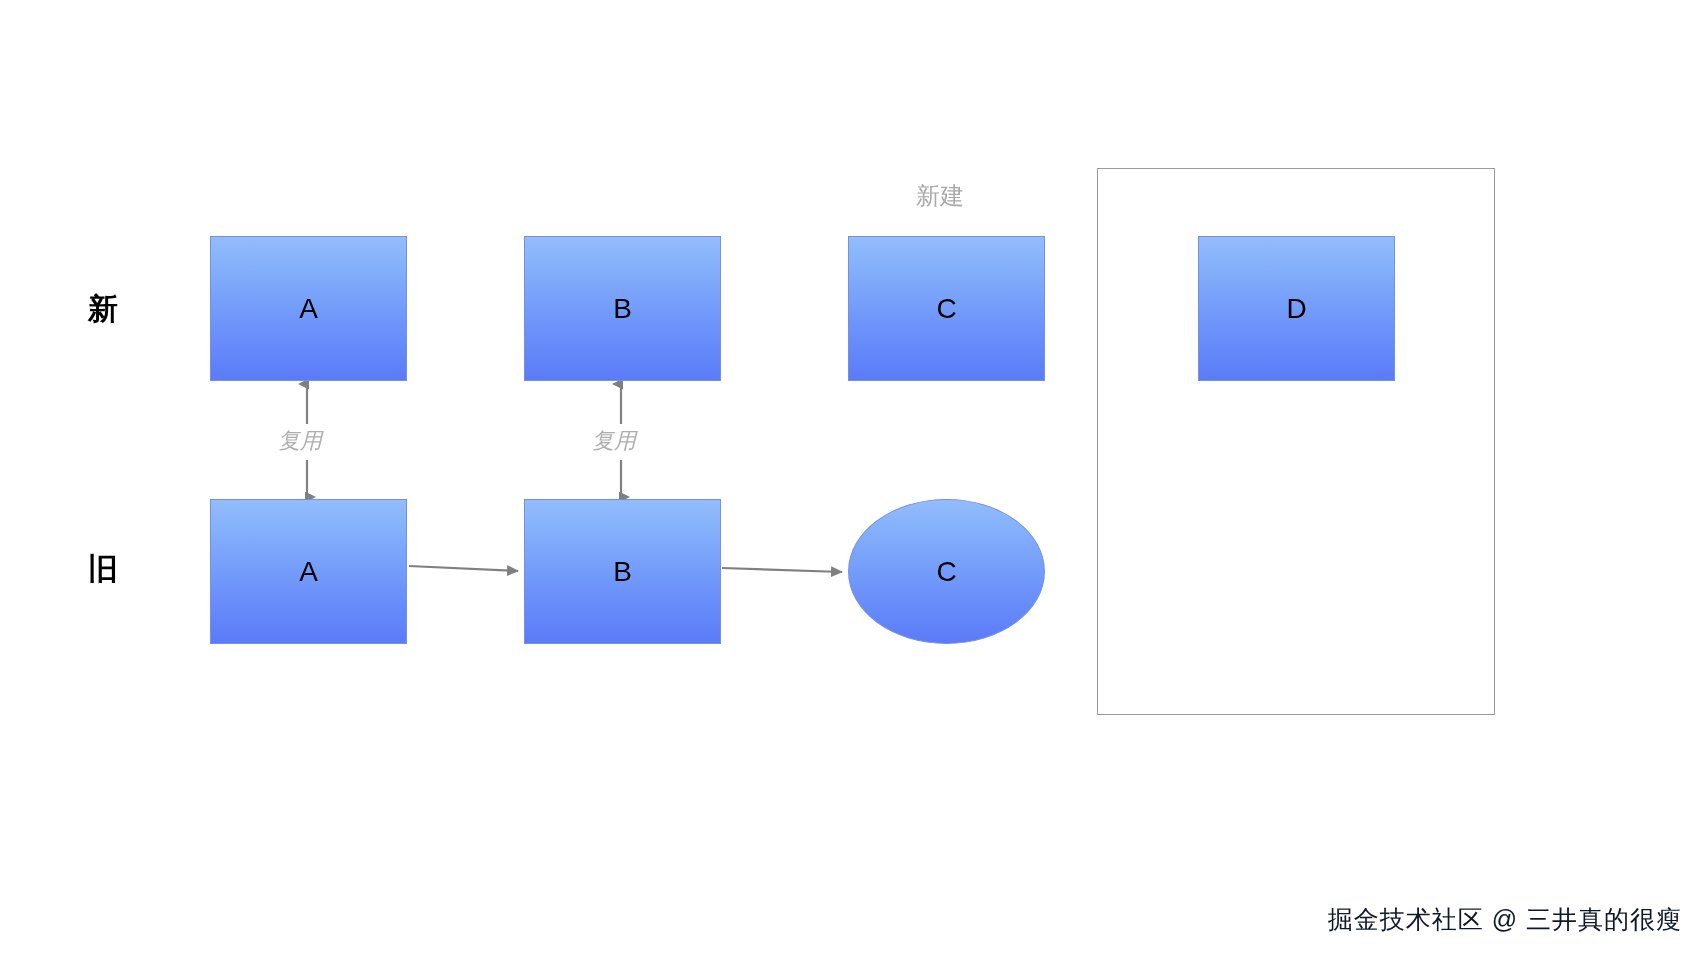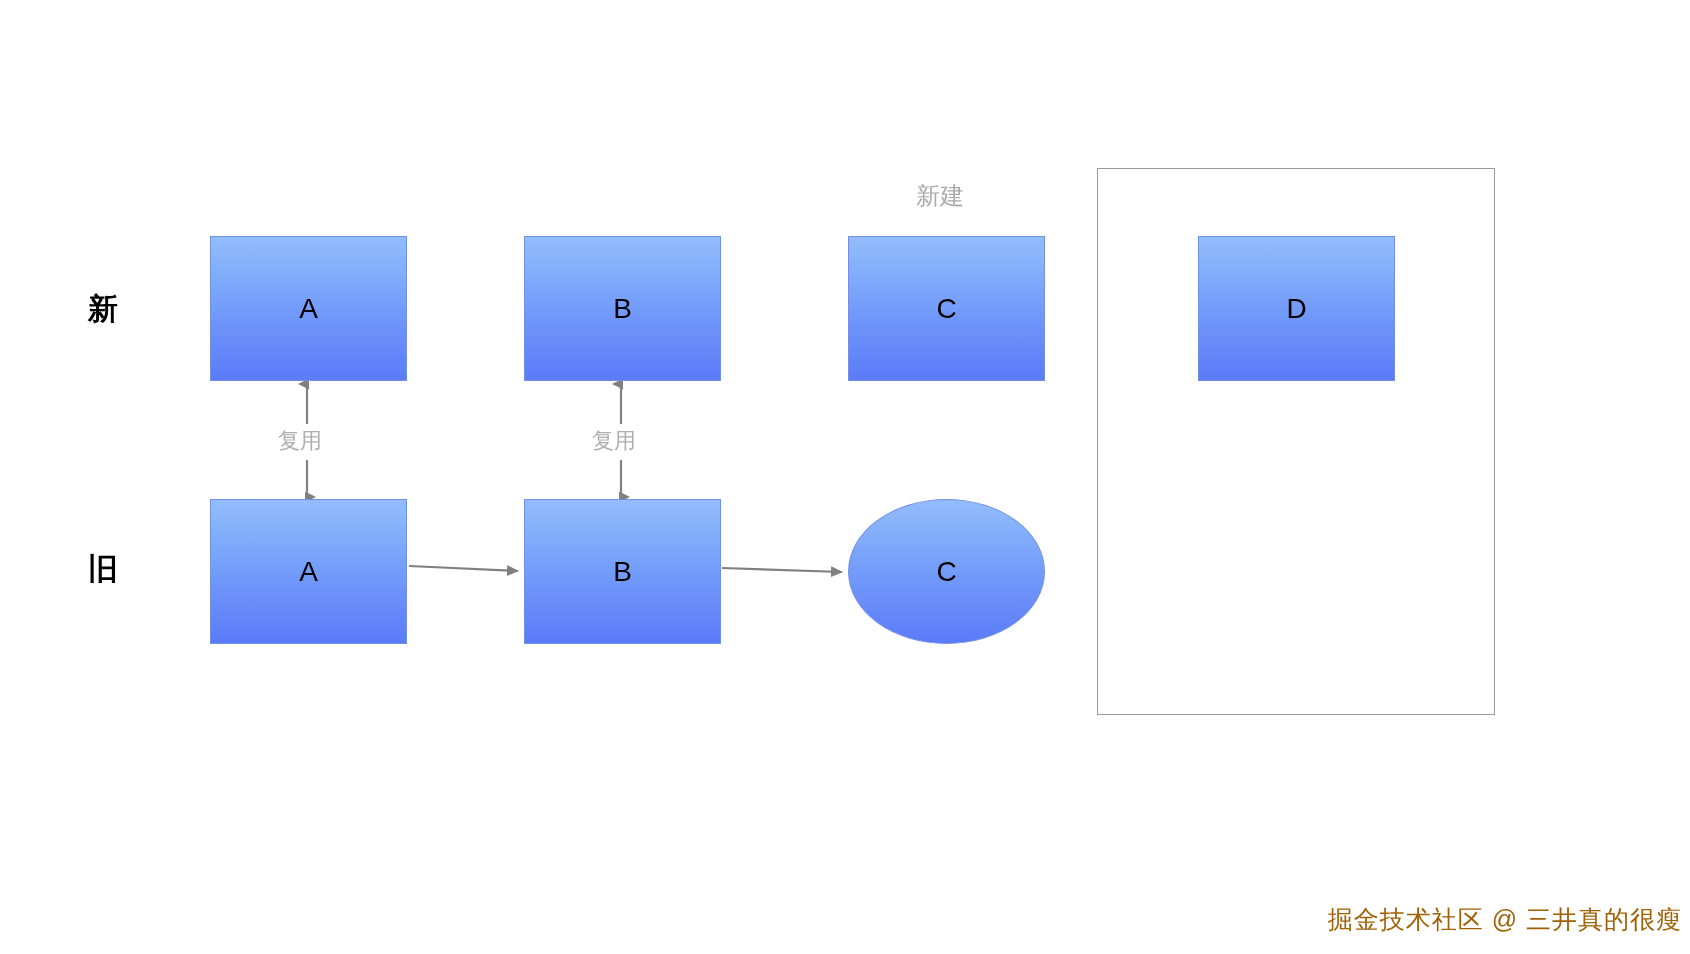--- a/index.html
+++ b/index.html
@@ -91,41 +91,42 @@
   }
   #label-newbuild { left: 916px; top: 186px; }
   .reuse-label {
     position: absolute;
     font-size: 22px;
     color: #aeaeae;
     line-height: 1;
     white-space: nowrap;
     background: #ffffff;
     padding: 0 4px;
+    font-style: italic;
   }
   #reuse-a { left: 274px; top: 430px; }
   #reuse-b { left: 588px; top: 430px; }
 
   
   #connectors {
     position: absolute;
     left: 0;
     top: 0;
     width: 1690px;
     height: 954px;
     pointer-events: none;
   }
 
   
   #watermark {
     position: absolute;
     right: 8px;
     bottom: 22px;
     font-size: 25px;
-    color: #a16207;
+    color: #0f172a;
     white-space: nowrap;
     line-height: 1;
     letter-spacing: 1px;
   }
 </style>
 </head>
 <body>
 
 <div id="canvas">
 

